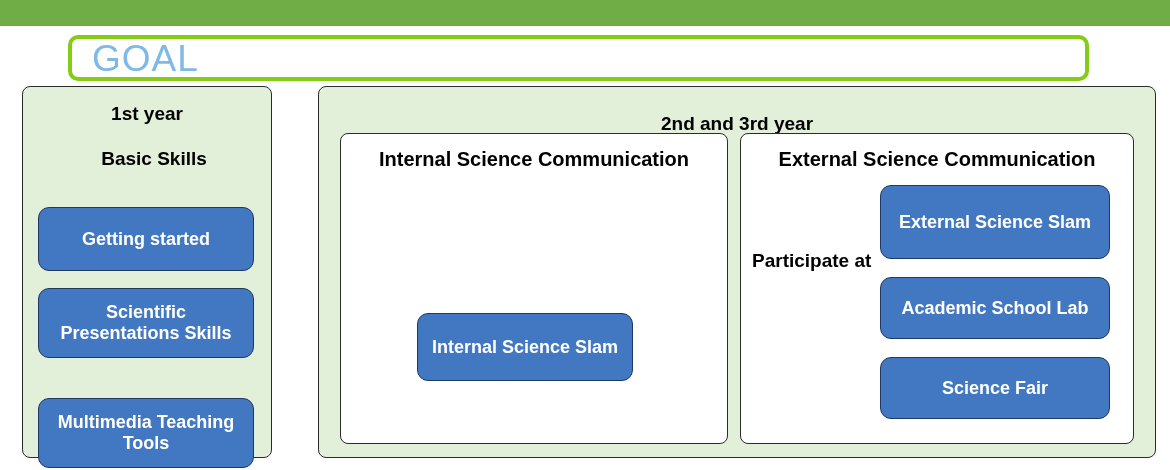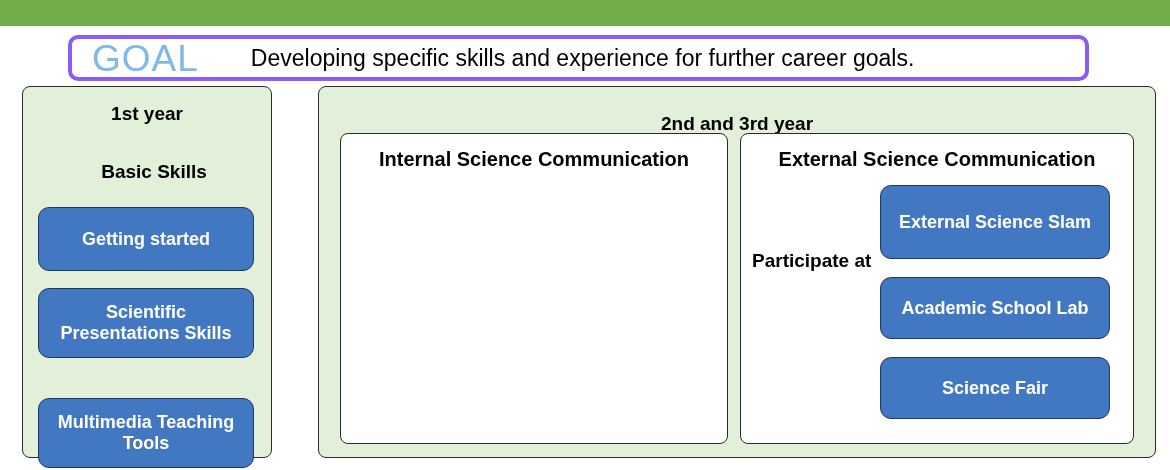--- a/index.html
+++ b/index.html
@@ -24,21 +24,21 @@
     width: 1170px; height: 26px;
     background: #70AD47;
   }
 
   
   .goal-bar {
     position: absolute;
     left: 68px; top: 35px;
     width: 1021px; height: 46px;
     background: #ffffff;
-    border: 4px solid #8b5cf6;
+    border: 4px solid #84cc16;
     border-radius: 10px;
     display: flex;
     align-items: center;
   }
   .goal-word {
     color: #7FB9E8;
     font-size: 37px;
     font-weight: 400;
     letter-spacing: 1px;
     margin-left: 20px;
@@ -71,21 +71,21 @@
   .panel-heading {
     position: absolute;
     left: 0; right: 0;
     text-align: center;
     color: #000000;
     font-size: 19px;
     font-weight: bold;
     white-space: nowrap;
   }
   .panel-left .heading-year { top: 16px; }
-  .panel-left .heading-sub  { top: 74px; padding-left: 14px; }
+  .panel-left .heading-sub  { top: 61px; padding-left: 14px; }
   .panel-right .heading-year { top: 26px; }
 
   
   .white-box {
     position: absolute;
     background: #ffffff;
     border: 1.4px solid #2b2b2b;
     border-radius: 8px;
   }
   .box-internal {
@@ -152,38 +152,38 @@
 </style>
 </head>
 <body>
 
 <div id="canvas">
 
   <div class="green-band"></div>
 
   <div class="goal-bar">
     <span class="goal-word">GOAL</span>
-    <span class="goal-text">Developing specific skills and experience for further career goals.</span>
   </div>
 
   <div class="panel panel-left">
     <div class="panel-heading heading-year">1st year</div>
     <div class="panel-heading heading-sub">Basic Skills</div>
   </div>
   <div class="blue-box bl-1">Getting started</div>
   <div class="blue-box bl-2">Scientific Presentations Skills</div>
   <div class="blue-box bl-3">Multimedia Teaching Tools</div>
 
   <div class="panel panel-right">
     <div class="panel-heading heading-year">2nd and 3rd year</div>
   </div>
 
   <div class="white-box box-internal">
     <div class="white-box-title">Internal Science Communication</div>
   </div>
+  <div class="blue-box bm-2">Internal Science Slam</div>
 
   <div class="white-box box-external">
     <div class="white-box-title">External Science Communication</div>
   </div>
   <div class="participate">Participate at</div>
   <div class="blue-box br-1">External Science Slam</div>
   <div class="blue-box br-2">Academic School Lab</div>
   <div class="blue-box br-3">Science Fair</div>
 
 </div>

